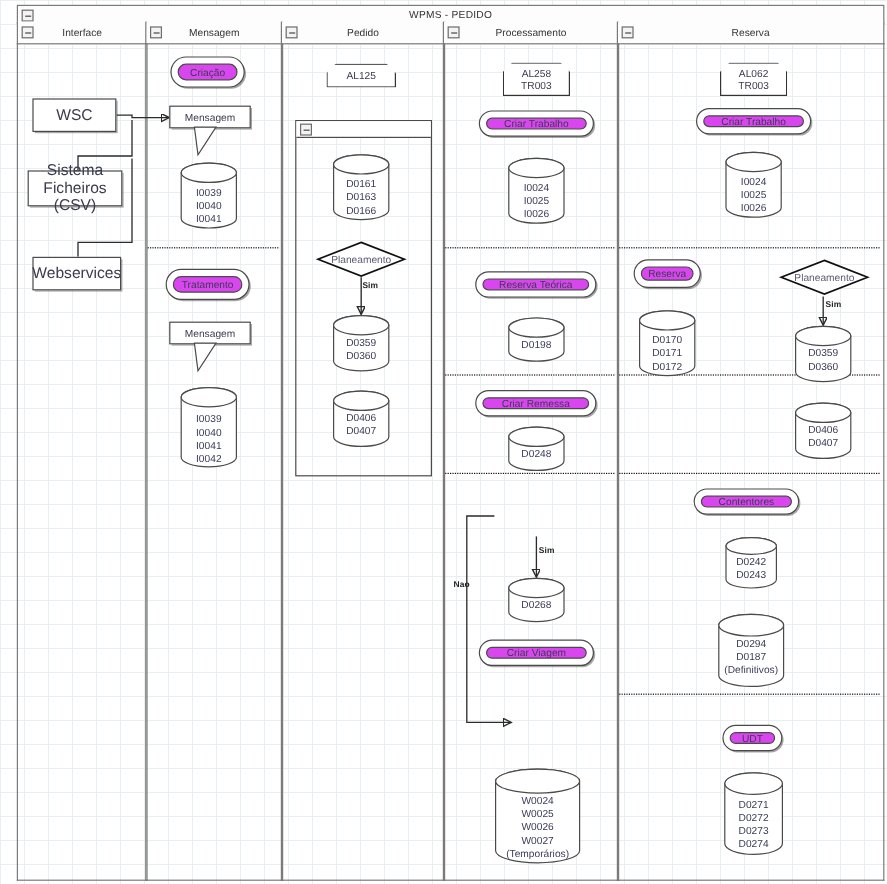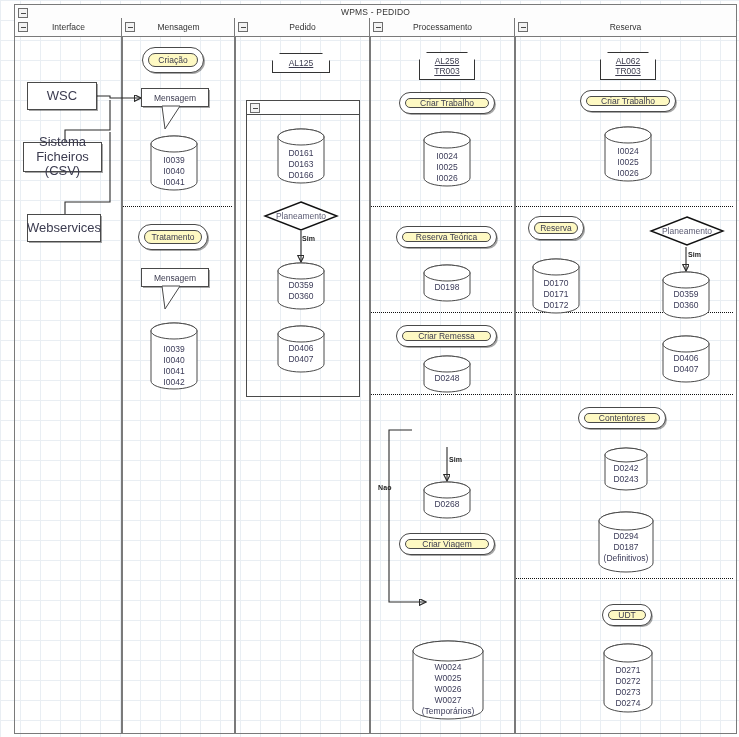--- a/index.html
+++ b/index.html
@@ -67,35 +67,35 @@
     box-shadow:1.5px 1.5px 0 -0.5px rgba(0,0,0,.35);
   }
 
   
   .capsule-outer{
     border:1px solid #4a4a4a;border-radius:999px;background:#fff;
     box-shadow:1.5px 1.5px 0 -0.5px rgba(0,0,0,.35);
   }
   .capsule-inner{
     position:absolute;left:5px;top:5px;right:5px;bottom:5px;
-    border:1px solid #4a4a4a;border-radius:999px;background:#fef9c3;
+    border:1px solid #4a4a4a;border-radius:999px;background:#d946ef;
     display:flex;align-items:center;justify-content:center;
     font-size:8.5px;text-align:right;
   }
 
   
   .tag{
     background:#fff;
     display:flex;align-items:center;justify-content:center;
     flex-direction:column;line-height:1.2;font-size:8.5px;text-align:center;
     clip-path:polygon(8px 0, calc(100% - 8px) 0, 100% 8px, 100% 100%, 0 100%, 0 8px);
     border:1px solid #333;
     filter:drop-shadow(1.5px 1.5px 0 rgba(0,0,0,.45));
   }
-  .tag .tagline{display:block;text-decoration:underline;}
+  .tag .tagline{display:block;}
 
   
   .callout{
     border:1px solid #4a4a4a;background:#fff;
     display:flex;align-items:center;justify-content:center;
     font-size:8.5px;
     box-shadow:1.5px 1.5px 0 -0.5px rgba(0,0,0,.35);
   }
 
   

